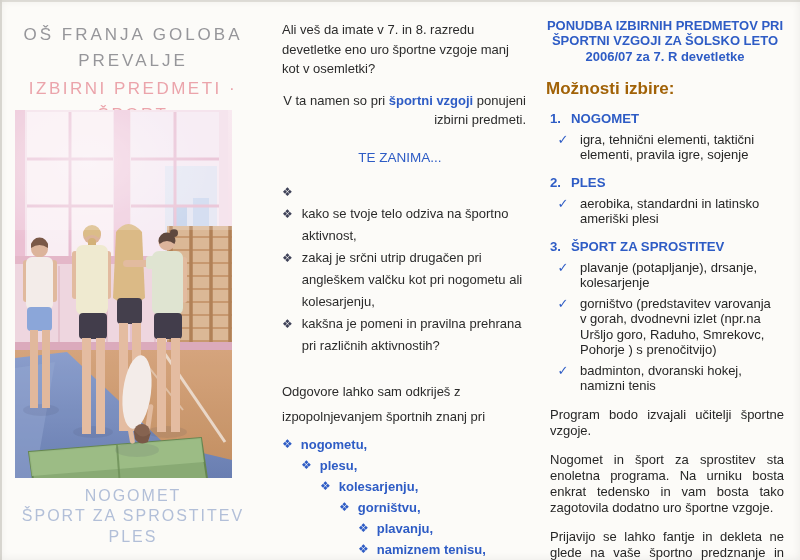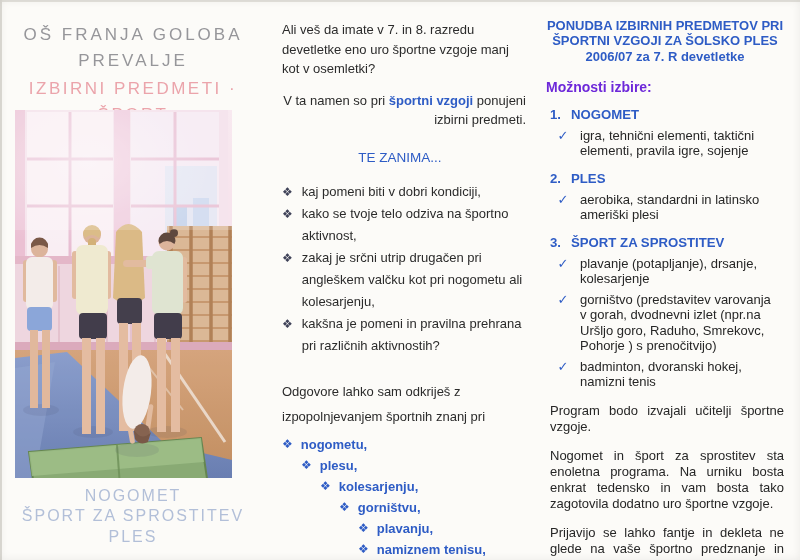--- a/index.html
+++ b/index.html
@@ -42,21 +42,21 @@
   .q-bullet{color:#3f4258;font-size:12px;flex:0 0 auto;}
   .m-answers{margin:22px 6px 0 16px;line-height:25px;text-align:left;}
   .ladder{margin-top:5px;}
   .ladder-row{display:flex;gap:8px;line-height:21px;color:#2e5cc5;font-weight:bold;}
   .ladder-row .q-bullet{color:#2e5cc5;font-weight:normal;}
 
   
   .panel-right{font-size:13px;color:#262626;}
   .r-inner{padding:18px 16px 0 12px;}
   .r-head{text-align:center;color:#2e5cc5;font-weight:bold;font-size:13px;line-height:1.18;}
-  .r-options{margin-top:15px;font-weight:bold;color:#6d28d9;font-size:14px;}
+  .r-options{margin-top:15px;font-weight:bold;color:#a16207;font-size:17px;}
   .r-section{margin-top:12px;}
   .r-sec-title{display:flex;gap:10px;color:#2e5cc5;font-weight:bold;font-size:13.2px;padding-left:4px;}
   .r-items{margin-top:6px;}
   .r-item{display:flex;gap:0;line-height:15.5px;margin-bottom:5px;}
   .r-check{flex:0 0 34px;text-align:center;color:#2e5cc5;font-size:13px;}
   .r-item-text{flex:1;padding-right:6px;}
   .r-para{margin-top:13px;text-align:justify;line-height:16px;padding-left:4px;}
 </style>
 </head>
 <body>
@@ -230,21 +230,20 @@
   <section class="panel panel-middle">
     <p class="m-intro">Ali veš da imate v 7. in 8. razredu devetletke eno uro športne vzgoje manj kot v osemletki?</p>
 
     <p class="m-purpose"><span>V ta namen so pri </span><span class="m-highlight">športni vzgoji</span><span> ponujeni izbirni predmeti.</span></p>
 
     <div class="m-interest">TE ZANIMA...</div>
 
     <ul class="q-list">
       <li class="q-item">
         <span class="q-bullet">❖</span>
-        <span>kaj pomeni biti v dobri kondiciji,</span>
       </li>
       <li class="q-item">
         <span class="q-bullet">❖</span>
         <span>kako se tvoje telo odziva na športno aktivnost,</span>
       </li>
       <li class="q-item">
         <span class="q-bullet">❖</span>
         <span>zakaj je srčni utrip drugačen pri angleškem valčku kot pri nogometu ali kolesarjenju,</span>
       </li>
       <li class="q-item">
@@ -285,21 +284,21 @@
           <span>badmintonu</span>
         </div>
     </div>
 
   </section>
 
   <section class="panel panel-right">
     <div class="r-inner">
       <div class="r-head">
         <div>PONUDBA IZBIRNIH PREDMETOV PRI</div>
-        <div>ŠPORTNI VZGOJI ZA ŠOLSKO PLES</div>
+        <div>ŠPORTNI VZGOJI ZA ŠOLSKO LETO</div>
         <div>2006/07 za 7. R  devetletke</div>
       </div>
 
       <div class="r-options">Možnosti izbire:</div>
 
       <div class="r-section">
         <div class="r-sec-title">
           <span>1.</span>
           <span>NOGOMET</span>
         </div>

